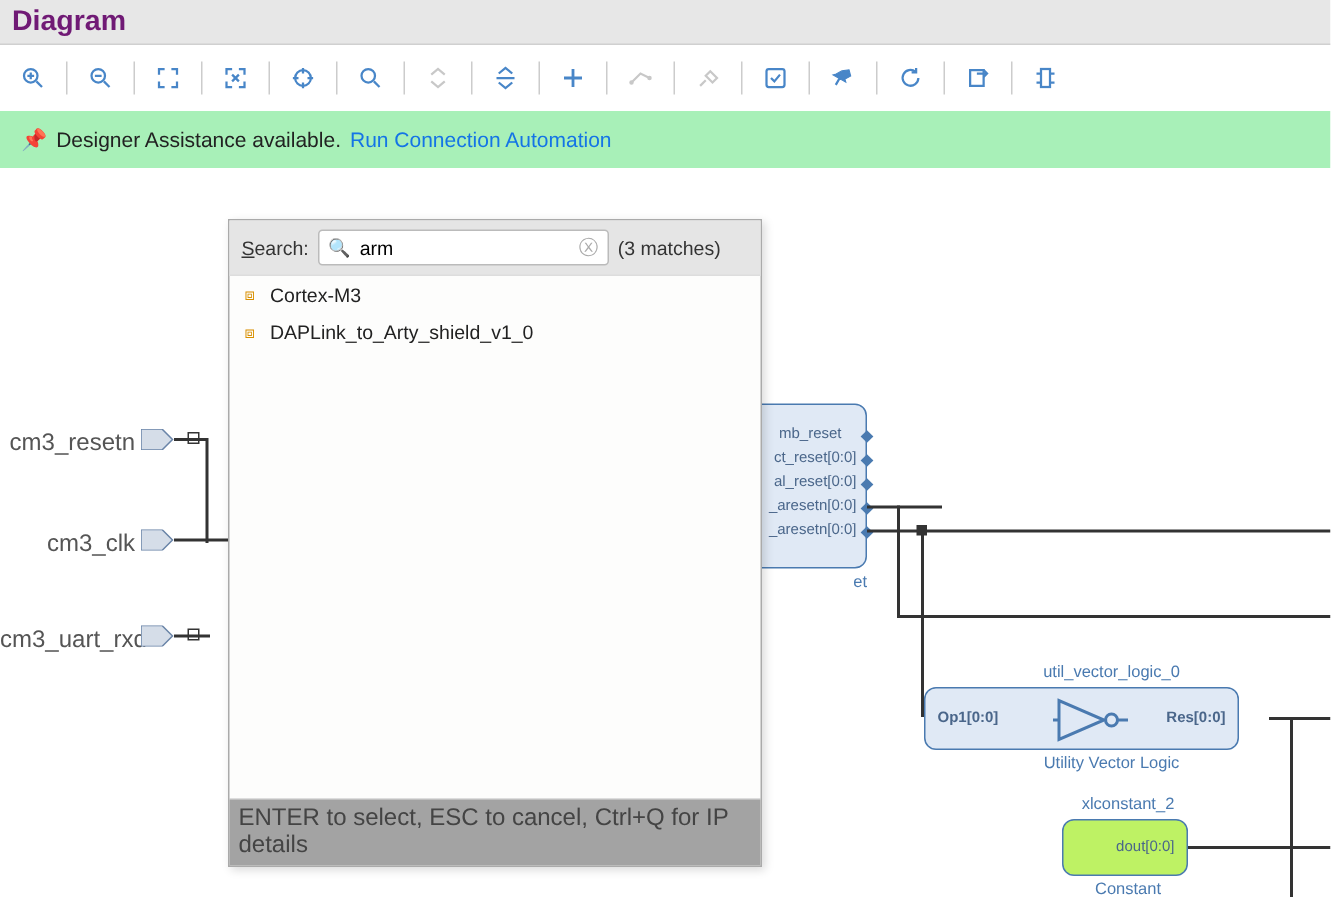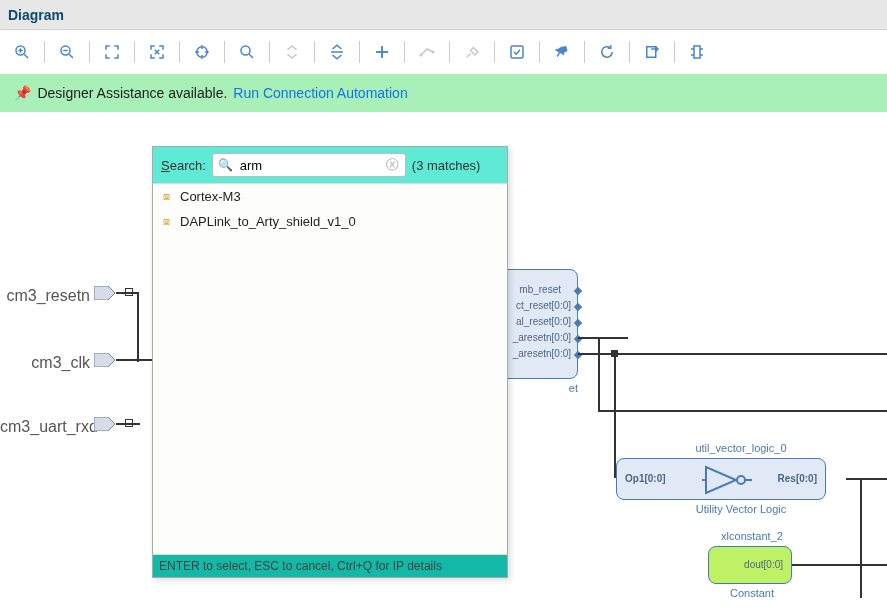--- a/index.html
+++ b/index.html
@@ -1,48 +1,48 @@
 <!DOCTYPE html>
 <html><head>
 <meta charset="utf-8">
 <style>
   * { box-sizing: border-box; margin: 0; padding: 0; font-family: Arial, Helvetica, sans-serif; }
   body { width: 887px; height: 611px; background: #fff; overflow: hidden; position: relative; }
   .title-bar { background: #e7e7e7; height: 30px; display: flex; align-items: center; padding: 0 8px; border-bottom: 1px solid #d0d0d0; }
-  .title-bar span { font-weight: bold; font-size: 14px; color: #0c4a6e; }
+  .title-bar span { font-weight: bold; font-size: 19px; color: #701a75; }
   .toolbar { height: 44px; background: #fff; display: flex; align-items: center; padding: 0 6px; gap: 2px; }
   .tbtn { width: 32px; height: 32px; display: flex; align-items: center; justify-content: center; cursor: pointer; color: #4a6; border-radius:3px; }
   .tsep { width:1px; height:22px; background:#ccc; margin:0 4px; }
   .info-bar { background: #a8f0b8; height: 38px; display: flex; align-items: center; padding: 0 14px; font-size: 14px; gap: 6px; }
   .info-bar .pin { color:#3a9b58; }
   .info-bar .msg { color:#222; }
   .info-bar .link { color:#1474e6; cursor:pointer; }
   .canvas { position: absolute; top: 112px; left:0; right:0; bottom:0; background:#fff; overflow:hidden; }
 
   .port-label { position:absolute; font-size:16px; color:#555; text-align:right; }
   .wire { position:absolute; background:#333; }
   
   .block { position:absolute; border:1.5px solid #4a7ab0; border-radius:8px; background:#e0e9f5; }
   .pin-text { position:absolute; font-size:10px; color:#4a668a; }
   .blk-title { position:absolute; font-size:11px; color:#4a7ab0; text-align:center; }
   .pin-dot { position:absolute; width:6px; height:6px; background:#4a7ab0; border-radius:0; transform:rotate(45deg);}
 
   .popup { position:absolute; left:152px; top:146px; width:356px; height:432px; background:#fdfdfc; border:1px solid #aaa; box-shadow:2px 2px 6px rgba(0,0,0,.15); display:flex; flex-direction:column; }
-  .popup-head { background:#5eead4; padding:6px 8px; display:flex; align-items:center; gap:6px; font-size:13px; border-bottom:1px solid #ddd;}
+  .popup-head { background:#e5e5e5; padding:6px 8px; display:flex; align-items:center; gap:6px; font-size:13px; border-bottom:1px solid #ddd;}
   .search-lbl { color:#333;}
   .search-lbl u { text-decoration: underline; }
   .search-box { flex:0 0 auto; display:flex; align-items:center; border:1px solid #bbb; background:#fff; border-radius:3px; padding:2px 6px; width:194px; gap:6px;}
   .search-box input { border:none; outline:none; flex:1; font-size:13px; min-width:0; }
   .mag { color:#888; font-size:12px; }
   .clear-x { color:#aaa; font-size:13px; cursor:pointer; }
   .matches { font-size:13px; color:#333; }
   .popup-list { flex:1; overflow:auto; }
   .li { display:flex; align-items:center; gap:10px; padding:5px 10px; font-size:13px; color:#222; cursor:pointer; }
   .ip-icon { font-size:11px; color:#d99000; }
-  .popup-foot { background:#14b8a6; padding:4px 6px; font-size:12px; color:#444; border-top:1px solid #ddd;}
+  .popup-foot { background:#a3a3a3; padding:4px 6px; font-size:16px; color:#444; border-top:1px solid #ddd;}
 
   svg.tbsvg { width:18px; height:18px; }
   .gray { color:#b5b5b5 !important; }
 </style>
 </head>
 <body>
 
 <div class="title-bar">
   <span>Diagram</span>
 </div>

